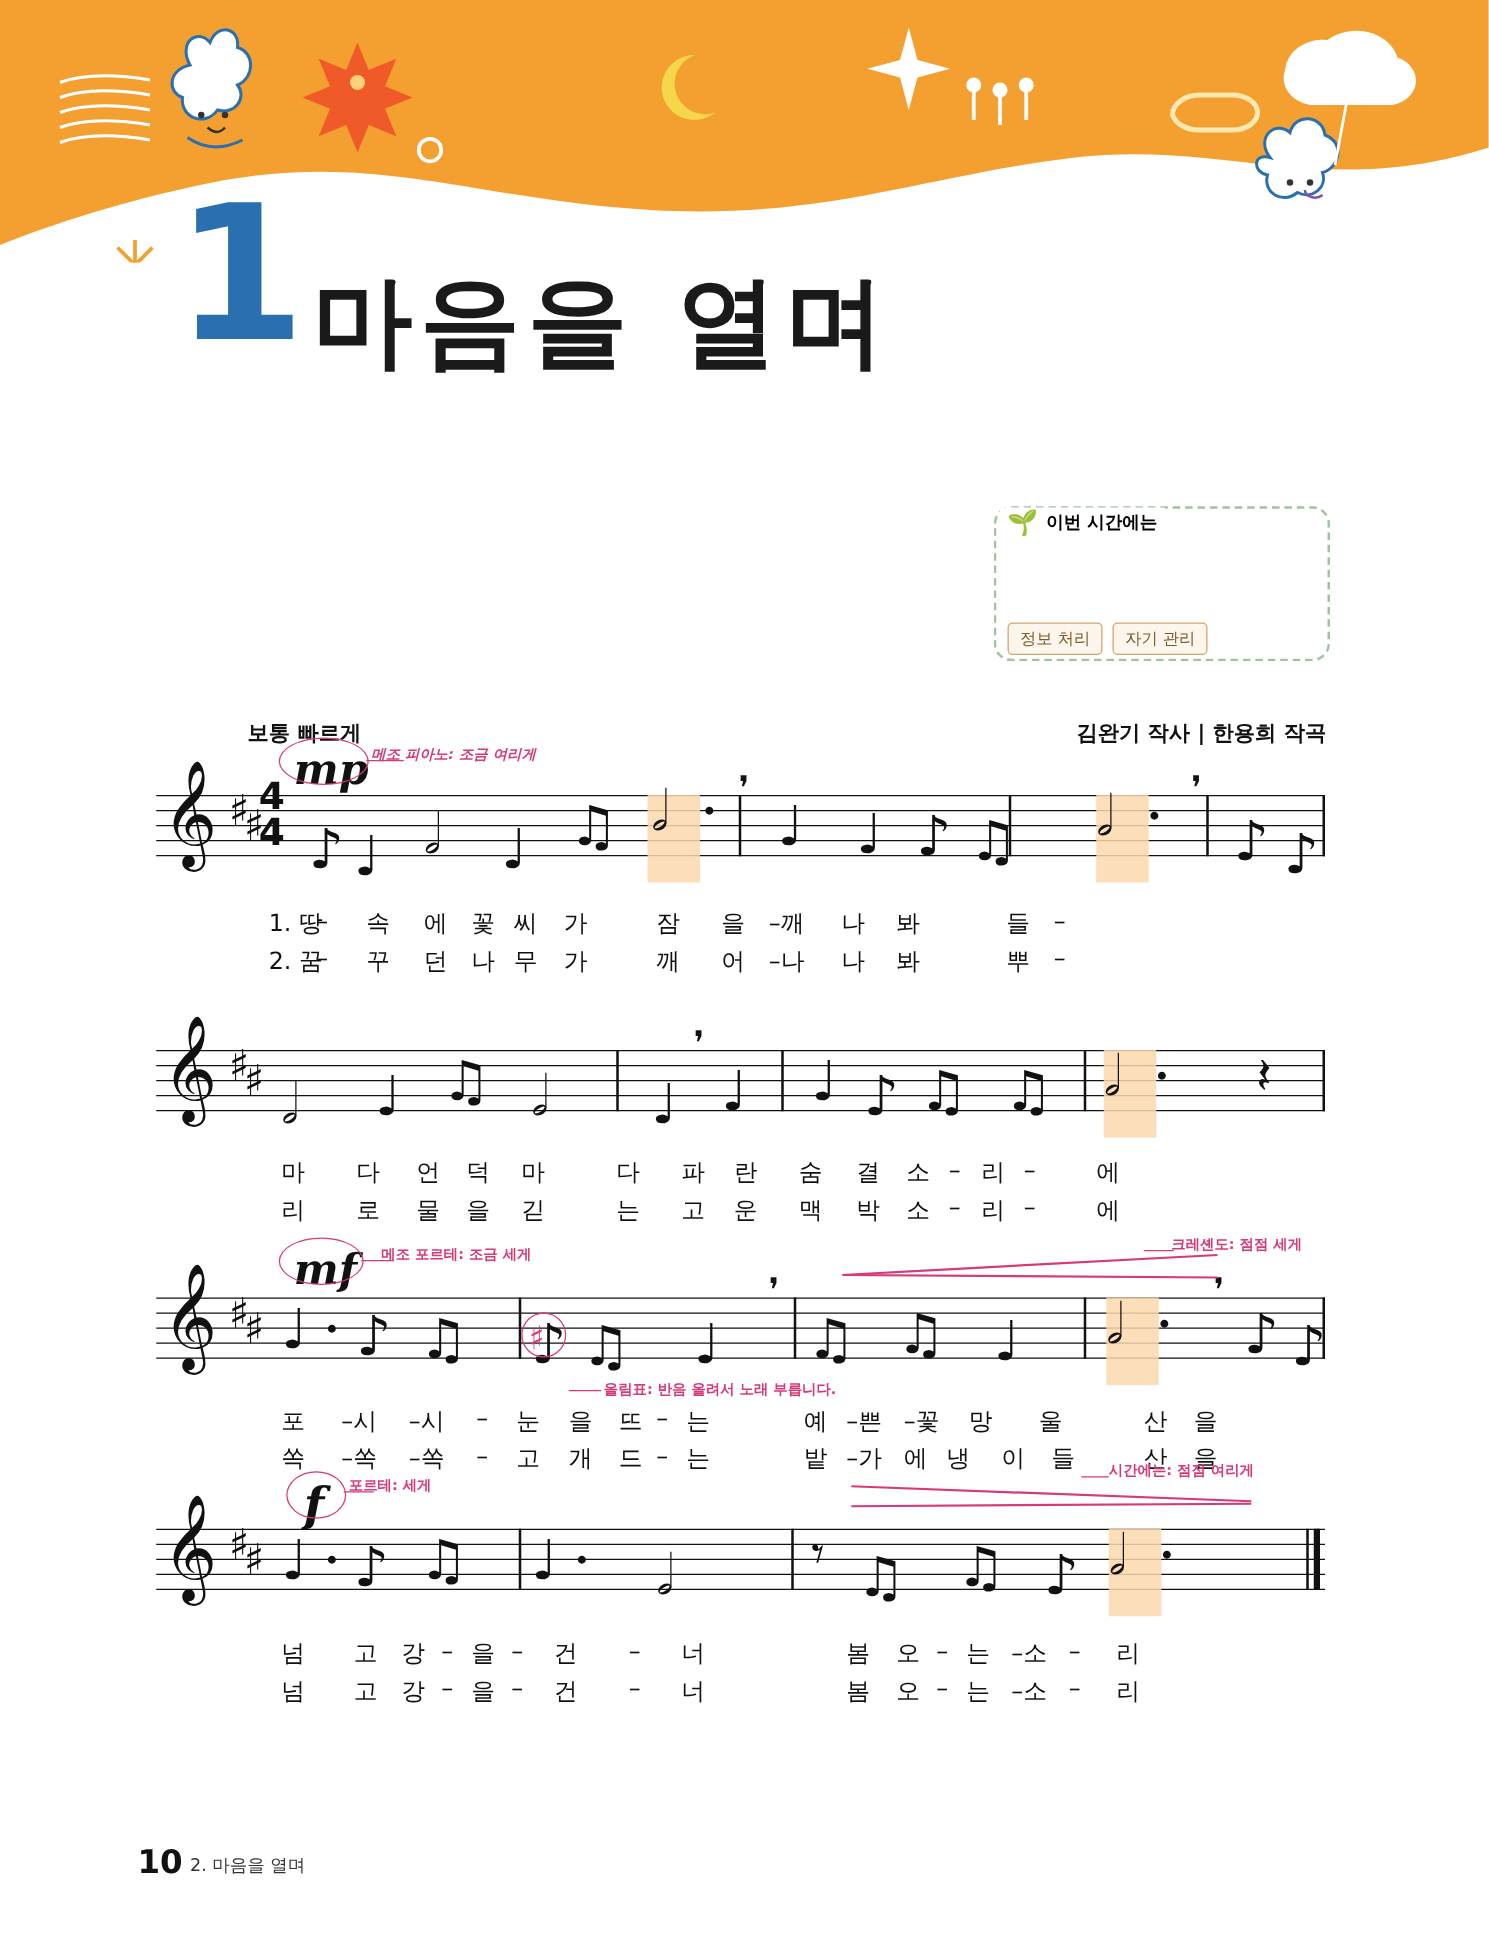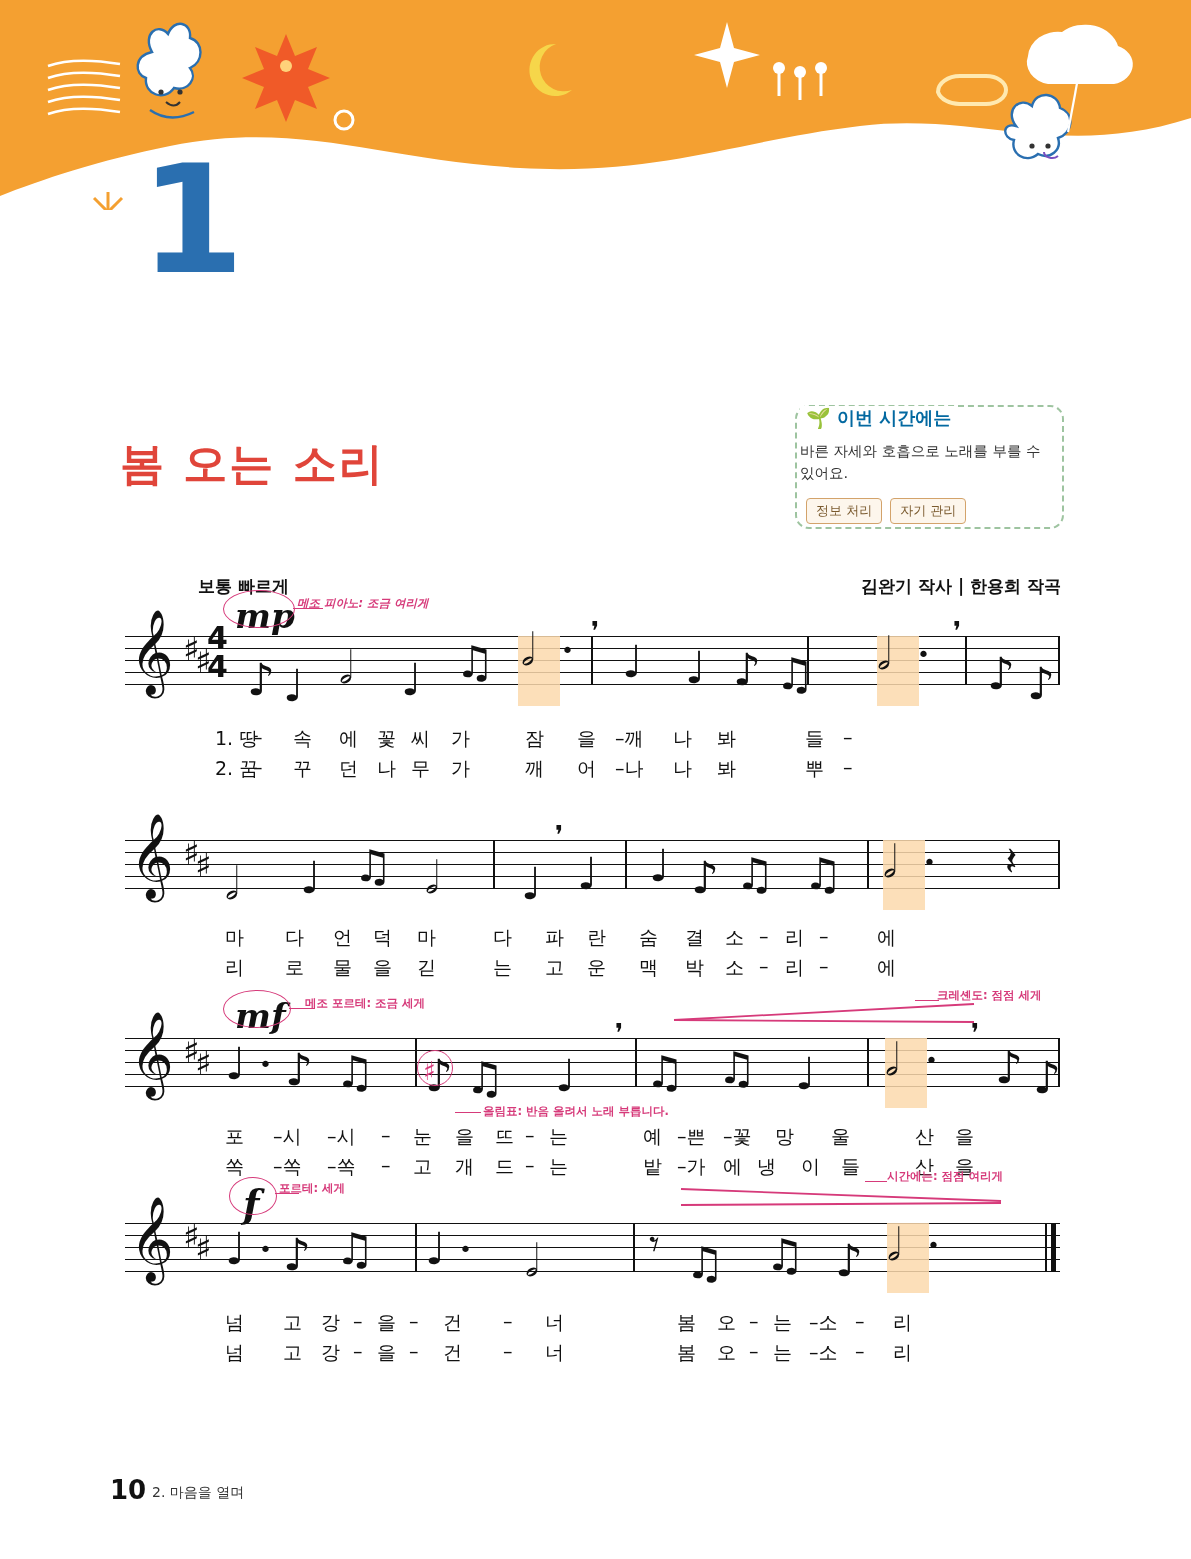--- a/index.html
+++ b/index.html
@@ -35,21 +35,21 @@
   
   .bubble{
     position:absolute;left:795px;top:405px;width:265px;height:120px;
     border:2px dashed #9ec4a0;border-radius:14px;background:#fff;
   }
   .bubble-head{
     position:absolute;left:800px;top:406px;display:flex;align-items:center;gap:6px;
     background:#fff;padding:0 6px;
   }
   .bubble-head .leaf{font-size:20px;color:#5aa05a;}
-  .bubble-head .txt{font-size:18px;font-weight:bold;color:#0369a1;}
+  .bubble-head .txt{font-size:14px;font-weight:bold;color:#000000;}
   .bubble-body{
     position:absolute;left:800px;top:440px;width:250px;
     font-size:14.5px;color:#333;line-height:1.55;
   }
   .tags{position:absolute;left:806px;top:498px;display:flex;gap:8px;}
   .tag{
     border:1px solid #d3a36b;border-radius:4px;background:#fdf6ec;
     font-size:13px;color:#7a5a2e;padding:3px 9px;
   }
 
@@ -155,29 +155,28 @@
       <g stroke="#F4A031" stroke-width="3">
         <line x1="108" y1="192" x2="108" y2="232"></line>
         <line x1="88" y1="212" x2="128" y2="212"></line>
         <line x1="94" y1="198" x2="122" y2="226"></line>
         <line x1="122" y1="198" x2="94" y2="226"></line>
       </g>
     </svg>
   </div>
 
   <div class="chapter-num">1</div>
-
-  <div class="song-title">봄 오는 소리</div>
+  <div class="chapter-title">마음을 열며</div>
+
 
   <div class="bubble"></div>
   <div class="bubble-head">
     <span class="leaf">🌱</span>
     <span class="txt">이번 시간에는</span>
   </div>
-  <div class="bubble-body">바른 자세와 호흡으로 노래를 부를 수 있어요.</div>
   <div class="tags">
     <span class="tag">정보 처리</span>
     <span class="tag">자기 관리</span>
   </div>
 
   <div class="tempo">보통 빠르게</div>
   <div class="credits">김완기 작사 | 한용희 작곡</div>
 
   <div class="system" style="top:618px;">
     <div class="staff">

